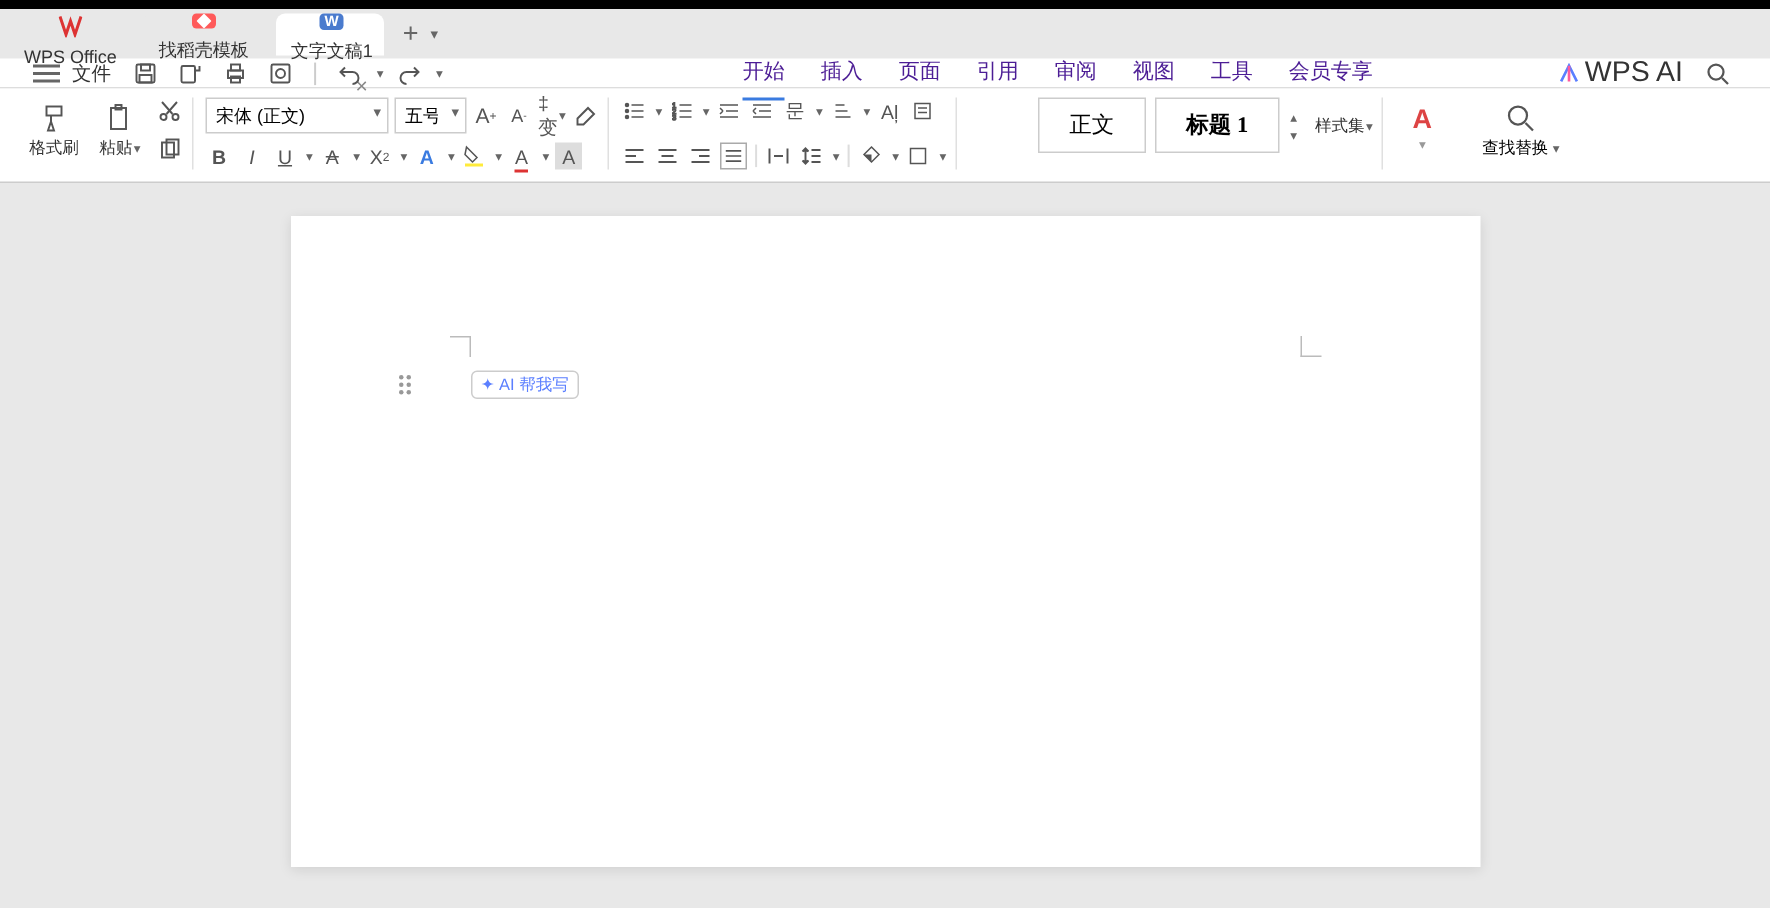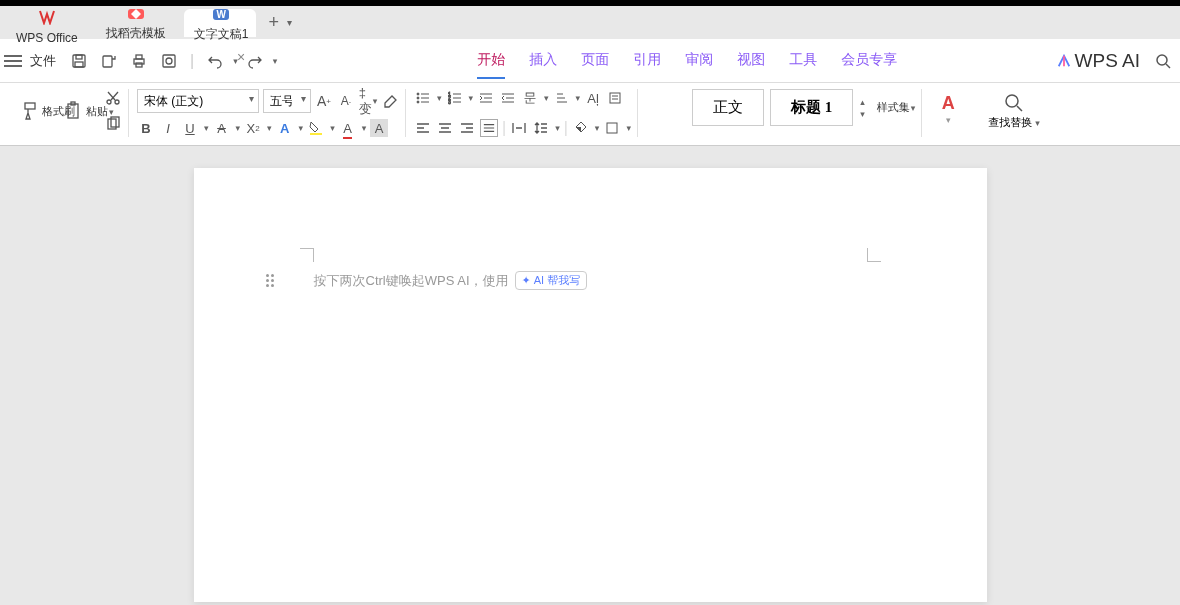--- a/index.html
+++ b/index.html
@@ -16,39 +16,39 @@
 .tab.active { background: #fff; padding-right: 8px; }
 .tab-icon { width: 16px; height: 16px; display: flex; align-items: center; justify-content: center; border-radius: 3px; font-size: 10px; font-weight: bold; color: #fff; }
 .tab-icon.wps { background: transparent; }
 .tab-icon.docer { background: #ff5a5a; }
 .tab-icon.word { background: #4a7bce; }
 .tab-close { margin-left: 40px; color: #888; font-size: 14px; cursor: pointer; }
 .tab-add { margin-left: 8px; color: #666; font-size: 18px; cursor: pointer; }
 .tab-add-drop { margin-left: 4px; color: #666; font-size: 10px; }
 
 
-.menu-bar { height: 44px; background: #fff; display: flex; align-items: center; padding: 0 4px; border-bottom: 1px solid #ddd; }
+.menu-bar { height: 20px; background: #fff; display: flex; align-items: center; padding: 0 22px; border-bottom: 1px solid #ddd; }
 .menu-left { display: flex; align-items: center; gap: 4px; }
 .hamburger { width: 18px; display: flex; flex-direction: column; gap: 3px; cursor: pointer; }
 .hamburger span { height: 2px; background: #666; }
 .file-label { font-size: 13px; color: #333; margin-left: 4px; margin-right: 6px; }
 .qat-icon { width: 26px; height: 26px; display: flex; align-items: center; justify-content: center; color: #555; cursor: pointer; font-size: 15px; }
 .menu-tabs { display: flex; margin-left: 200px; gap: 24px; }
-.menu-tab { font-size: 14px; color: #8b5cf6; cursor: pointer; padding: 8px 0; }
-.menu-tab.active { color: #be185d; border-bottom: 2px solid #3a7be0; font-weight: 500; text-align: right; }
+.menu-tab { font-size: 14px; color: #4c1d95; cursor: pointer; padding: 8px 0; }
+.menu-tab.active { color: #4c1d95; border-bottom: 2px solid #3a7be0; font-weight: 500; text-align: right; }
 .menu-right { margin-left: auto; display: flex; align-items: center; gap: 10px; }
 .wps-ai-btn { display: flex; align-items: center; gap: 4px; font-size: 19px; color: #333; }
 .ai-logo { width: 14px; height: 14px; }
 
 
 .ribbon { background: #fff; padding: 6px 10px 8px; display: flex; gap: 2px; border-bottom: 1px solid #ccc; }
 .ribbon-group { display: flex; flex-direction: column; justify-content: space-between; padding: 0 6px; border-right: 1px solid #e0e0e0; }
 .ribbon-group:last-child { border-right: none; }
 .rg-row { display: flex; align-items: center; gap: 4px; }
-.rg-btn { display: flex; align-items: center; gap: 2px; cursor: pointer; padding: 2px 4px; }
+.rg-btn { display: flex; flex-direction: column; align-items: center; gap: 2px; cursor: pointer; padding: 2px 4px; }
 .rg-btn-lg { width: 40px; }
 .rg-label { font-size: 11px; color: #333; white-space: nowrap; }
 .rg-icon { width: 20px; height: 20px; display: flex; align-items: center; justify-content: center; font-size: 16px; color: #555; }
 .rg-icon-sm { width: 18px; height: 18px; font-size: 13px; color: #555; display: flex; align-items: center; justify-content: center; cursor: pointer; }
 .font-select { height: 24px; border: 1px solid #ccc; font-size: 12px; padding: 0 18px 0 6px; background: #fff; appearance: none; position: relative; }
 .font-wrap { position: relative; display: inline-block; border-radius: 12px; }
 .font-wrap::after { content: "▾"; position: absolute; right: 5px; top: 4px; font-size: 10px; color: #666; pointer-events: none; }
 .drop-caret { font-size: 9px; color: #666; margin-left: 1px; }
 .style-box { border: 1px solid #ccc; padding: 8px 20px; font-size: 15px; cursor: pointer; background: #fff; }
 .style-box.bold { font-family: serif; font-weight: bold; }
@@ -398,20 +398,19 @@
     <div class="page-margin-tr"></div>
     <div class="drag-handle">
       <span></span>
         <span></span>
         <span></span>
         <span></span>
         <span></span>
         <span></span>
     </div>
     <div class="placeholder-text">
-      <span>按下两次Ctrl键唤起WPS AI，使用</span>
       <span class="ai-chip">
         <span>✦</span>
         <span>AI 帮我写</span>
       </span>
     </div>
   </div>
 </div>
 
 </body></html>

